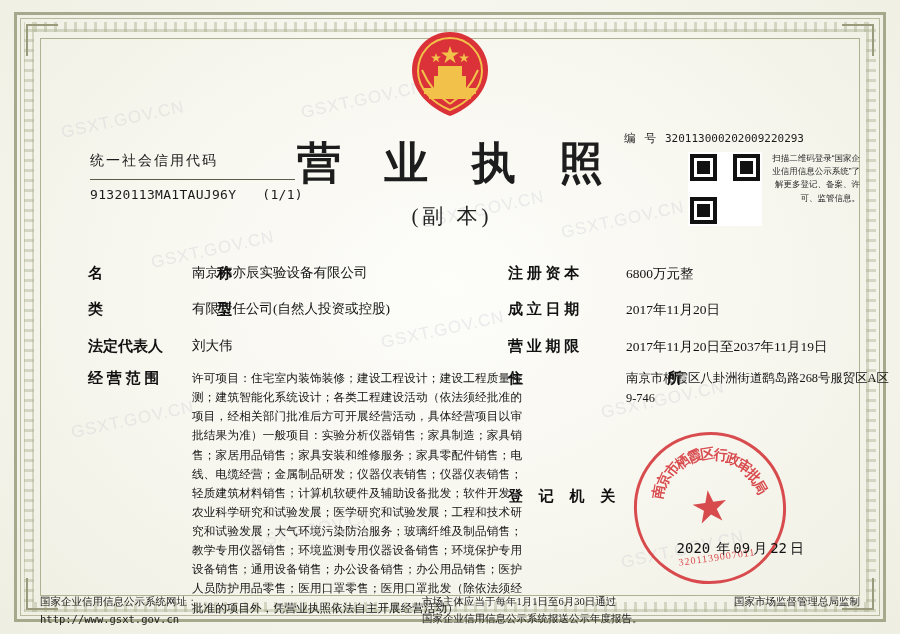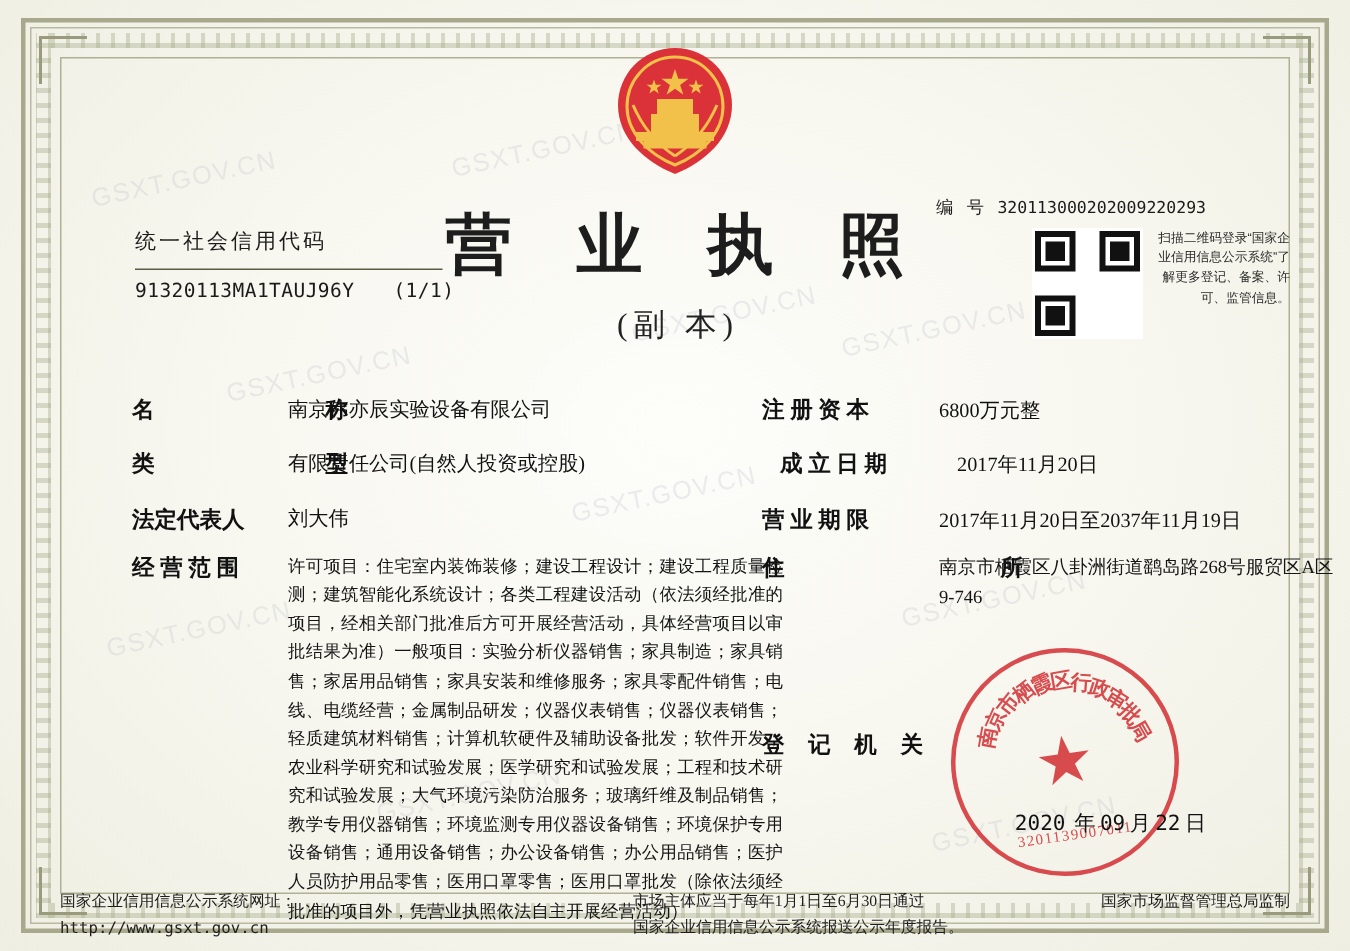--- a/index.html
+++ b/index.html
@@ -249,21 +249,21 @@
     text-align: justify;
     vertical-align: top;
     font-family: Liberation Mono, monospace;
   }
 
   
   .rf { left: 508px; }
   .rf .f-label { width: 118px; }
 
   .rrow1 { top: 264px; font-family: Liberation Serif, serif; }
-  .rrow2 { top: 300px; margin-left: 12px; }
+  .rrow2 { top: 300px; }
   .rrow3 { top: 337px; }
   .rrow4 { top: 369px; }
 
   .addr-text {
     display: inline-block;
     width: 268px;
     font-size: 12.4px;
     line-height: 1.6;
     color: #141414;
     white-space: normal;

